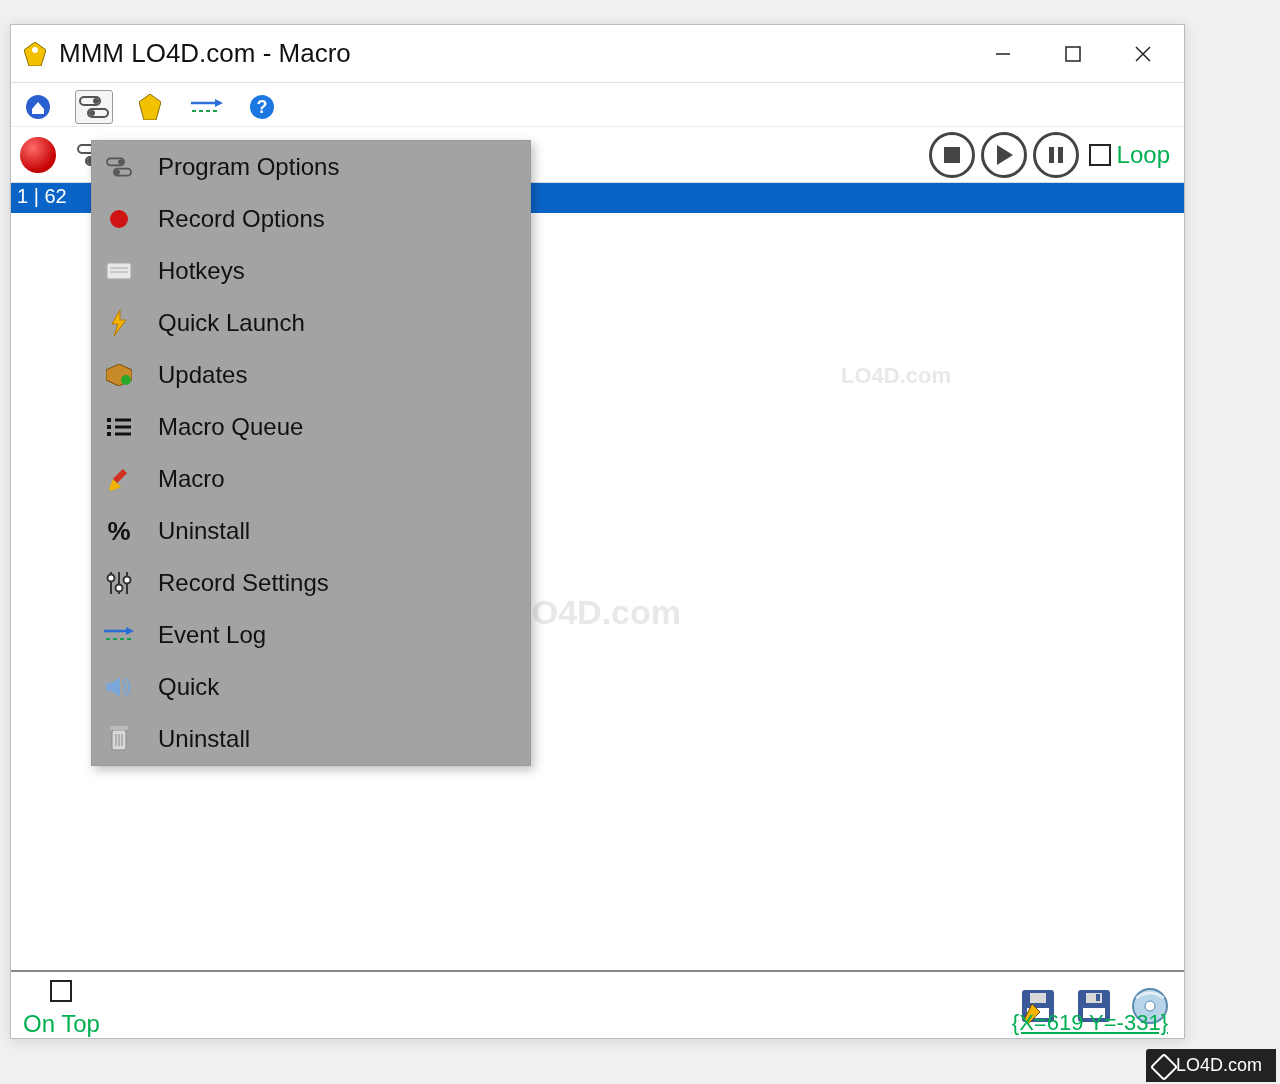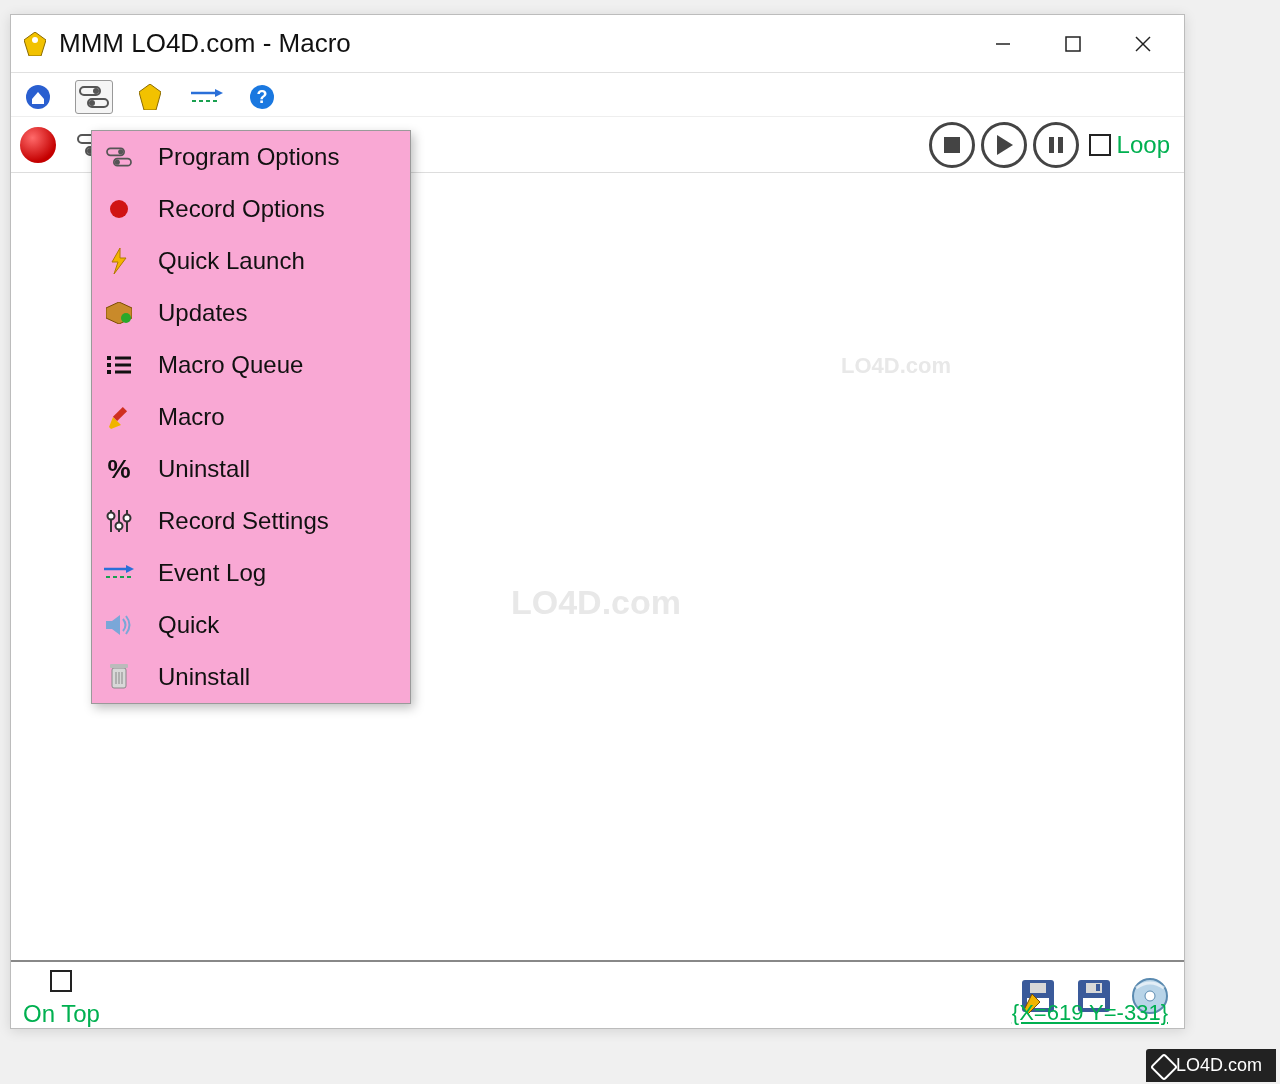--- a/index.html
+++ b/index.html
@@ -7,21 +7,21 @@
     font-family: "Segoe UI", Tahoma, sans-serif;
     background: #f0f0f0;
     width: 1280px;
     height: 1084px;
     overflow: hidden;
     position: relative;
   }
   .window {
     position: absolute;
     left: 10px;
-    top: 14px;
+    top: 24px;
     width: 1175px;
     height: 1015px;
     background: #fff;
     border: 1px solid #bcbcbc;
     box-shadow: 0 2px 12px rgba(0,0,0,0.12);
     display: flex;
     flex-direction: column;
   }
   
   .titlebar {
@@ -127,22 +127,22 @@
     font-weight:600;
     pointer-events:none;
   }
   .wm1 { left:175px; top:42px; font-size:22px;}
   .wm2 { left:500px; top:410px; font-size:34px;}
   .wm3 { left:830px; top:180px; font-size:22px;}
   
   .dropdown {
     position:absolute;
     left:80px; top:115px;
-    width: 320px;
-    background:#f9a8d4;
+    width: 440px;
+    background:#a3a3a3;
     border:1px solid #9a9a9a;
     box-shadow: 3px 4px 10px rgba(0,0,0,0.25);
     z-index:50;
   }
   .menu-item {
     display:flex;
     align-items:center;
     height:52px;
     padding:0 18px 0 10px;
     gap:22px;
@@ -313,20 +313,21 @@
           </svg>
         </span>
     </div>
     <div class="loop">
       <span class="chk"></span>
       <span>Loop</span>
     </div>
   </div>
 
   <div class="listarea">
+    <div class="selected-row">1 | 62</div>
     <div class="watermark wm1">LO4D.com</div>
     <div class="watermark wm2">LO4D.com</div>
     <div class="watermark wm3">LO4D.com</div>
   </div>
 
   <div class="dropdown">
     <div class="menu-item">
       <span class="m-icon">
           <svg width="28" height="24" viewBox="0 0 32 28">
             <rect x="2" y="4" rx="4" width="20" height="8" fill="none" stroke="#555" stroke-width="2"></rect>
@@ -337,20 +338,30 @@
         </span>
       <span>Program Options</span>
     </div>
     <div class="menu-item">
       <span class="m-icon">
           <svg width="22" height="22">
             <circle cx="11" cy="11" r="9" fill="#d01414"></circle>
           </svg>
         </span>
       <span>Record Options</span>
+    </div>
+    <div class="menu-item">
+      <span class="m-icon">
+          <svg width="26" height="18">
+            <rect x="1" y="1" width="24" height="16" rx="2" fill="#e8e8e8" stroke="#aaa"></rect>
+            <line x1="4" y1="6" x2="22" y2="6" stroke="#aaa"></line>
+            <line x1="4" y1="10" x2="22" y2="10" stroke="#aaa"></line>
+          </svg>
+        </span>
+      <span>Hotkeys</span>
     </div>
     <div class="menu-item">
       <span class="m-icon">
           <svg width="18" height="26">
             <polygon points="10,0 2,14 8,14 4,26 16,10 10,10" fill="#f5b400" stroke="#b07800"></polygon>
           </svg>
         </span>
       <span>Quick Launch</span>
     </div>
     <div class="menu-item">

